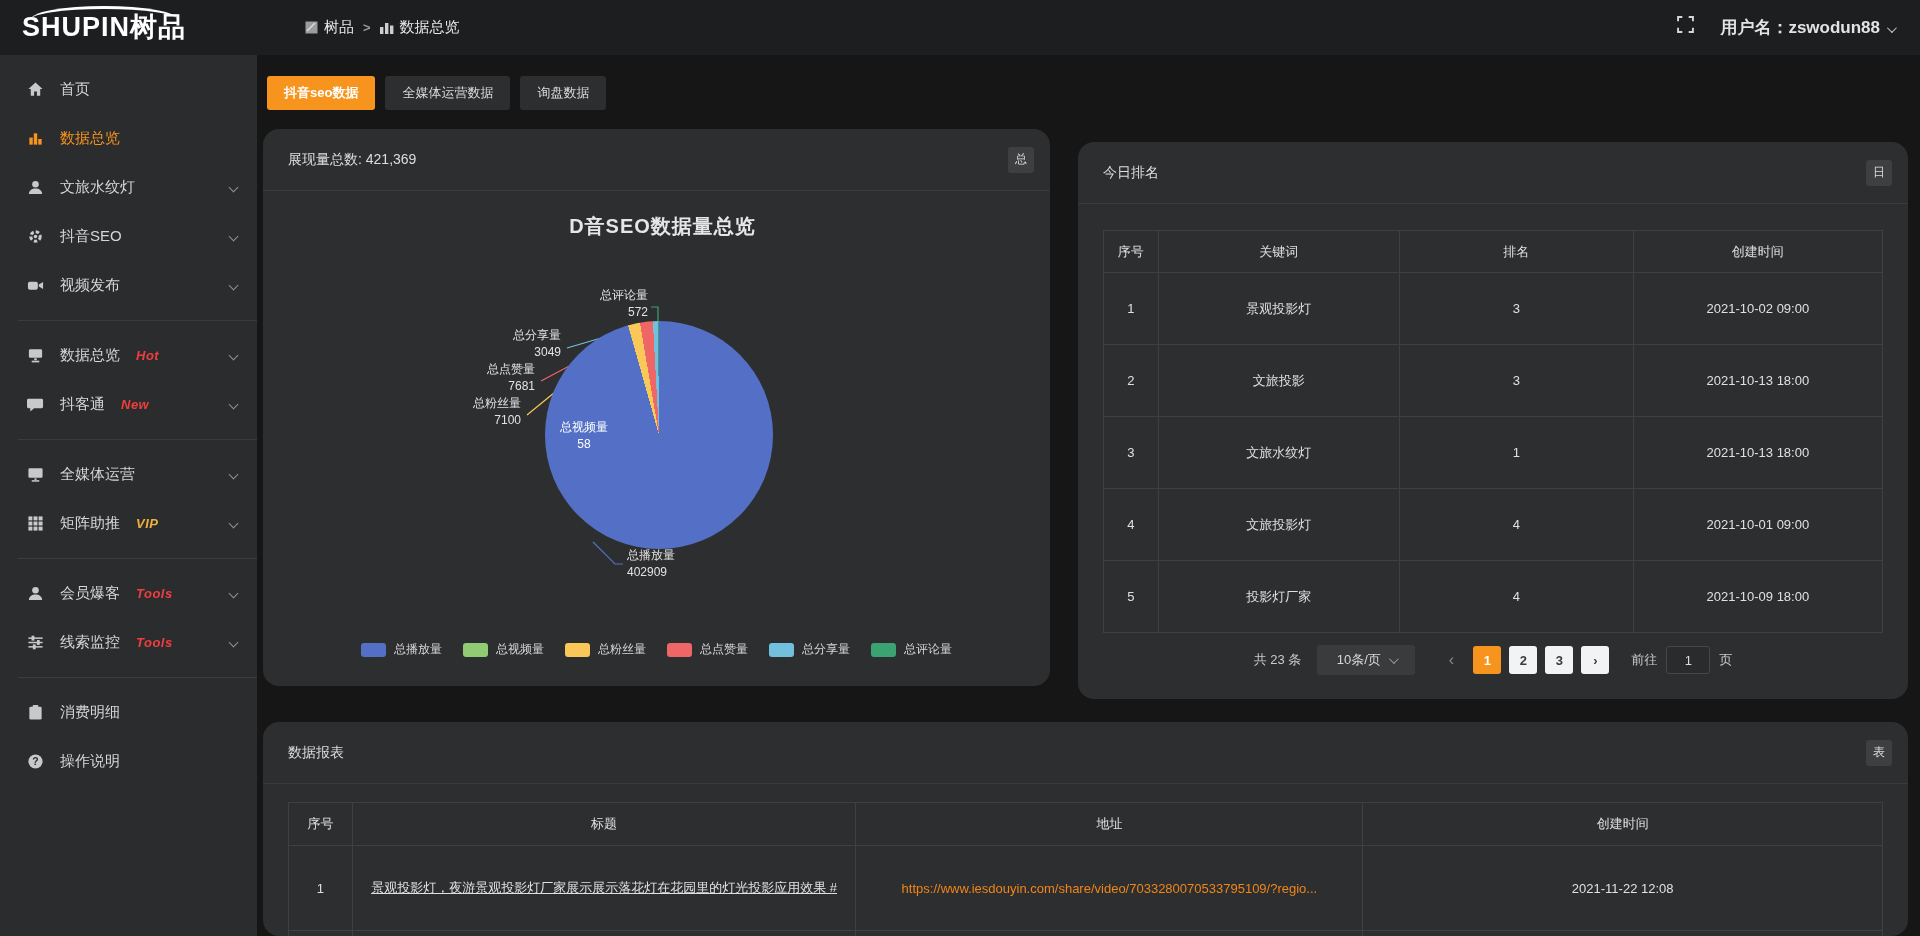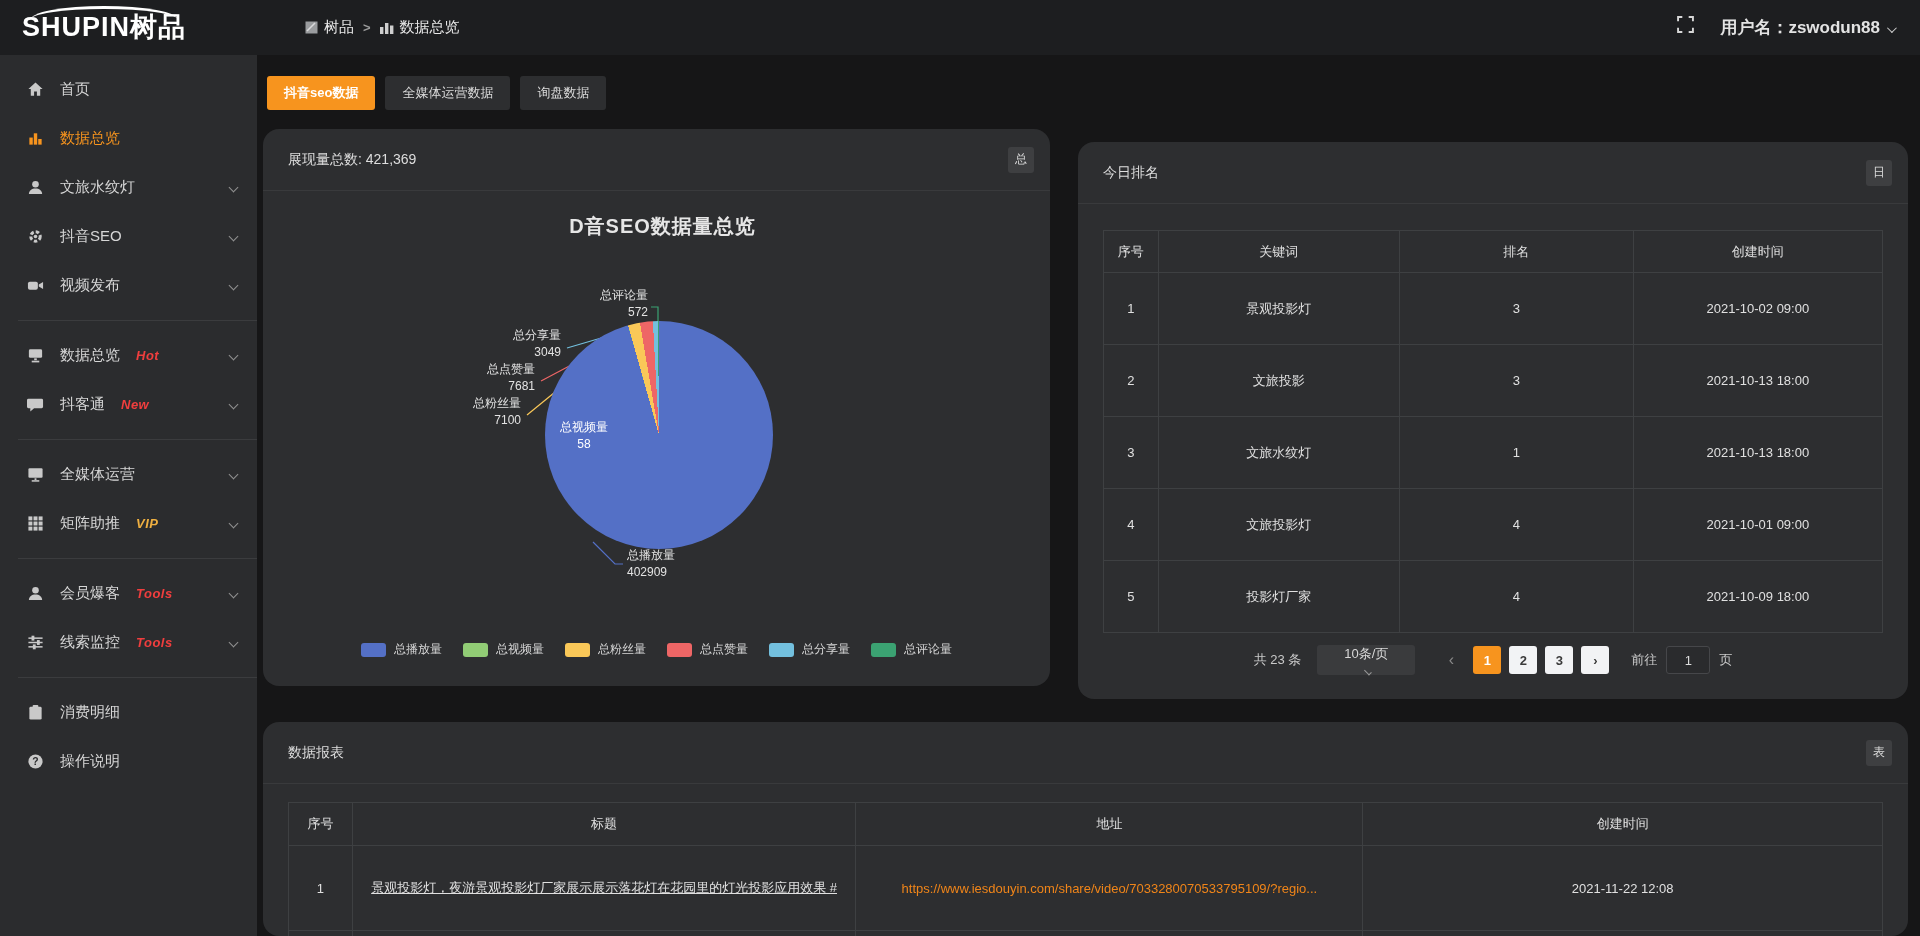--- a/index.html
+++ b/index.html
@@ -71,21 +71,21 @@
   .rank-wrap td { height:72px; }
   .report-wrap { position:absolute; left:25px; right:25px; top:80px; }
   .report-wrap th { height:43px; }
   .report-wrap td { height:85px; }
   td.t-left { text-align:left; padding:0 14px;text-decoration:underline; }
   a.report-link { color:#f08519; text-decoration:none; }
 
   
   .pager { position:absolute; left:25px; right:25px; top:503px; display:flex; align-items:center; justify-content:center; color:#c9c9c9; font-size:13px; }
   .pg-total { margin-right:16px; }
-  .pg-size { width:98px; height:30px; background:#3a3b3d; border-radius:3px; display:flex; align-items:center; justify-content:center; gap:8px; color:#d8d8d8; margin-right:18px; cursor:pointer;flex-direction:column; }
+  .pg-size { width:98px; height:30px; background:#3a3b3d; border-radius:3px; display:flex; align-items:center; justify-content:center; gap:8px; color:#d8d8d8; margin-right:18px; cursor:pointer; }
   .pg-size .chev-down { border-color:#9a9a9a; margin-left:0; }
   .pg-btn { min-width:28px; height:28px; border-radius:3px; background:#f2f3f5; color:#3a3a3a; display:flex; align-items:center; justify-content:center; font-weight:700; font-size:13px; margin:0 4px; cursor:pointer; }
   .pg-btn.prev { background:none; color:#8a8a8a; font-size:16px; font-weight:400; }
   .pg-btn.active { background:#f7941e; color:#fff; }
   .pg-goto { margin-left:18px; }
   .pg-input { width:44px; height:28px; background:#2a2b2d; border:1px solid #46474a; border-radius:3px; color:#ddd; text-align:center; font-size:13px; margin:0 9px; font-family:inherit; }
   .pg-unit { }
 </style>
 </head>
 <body>

